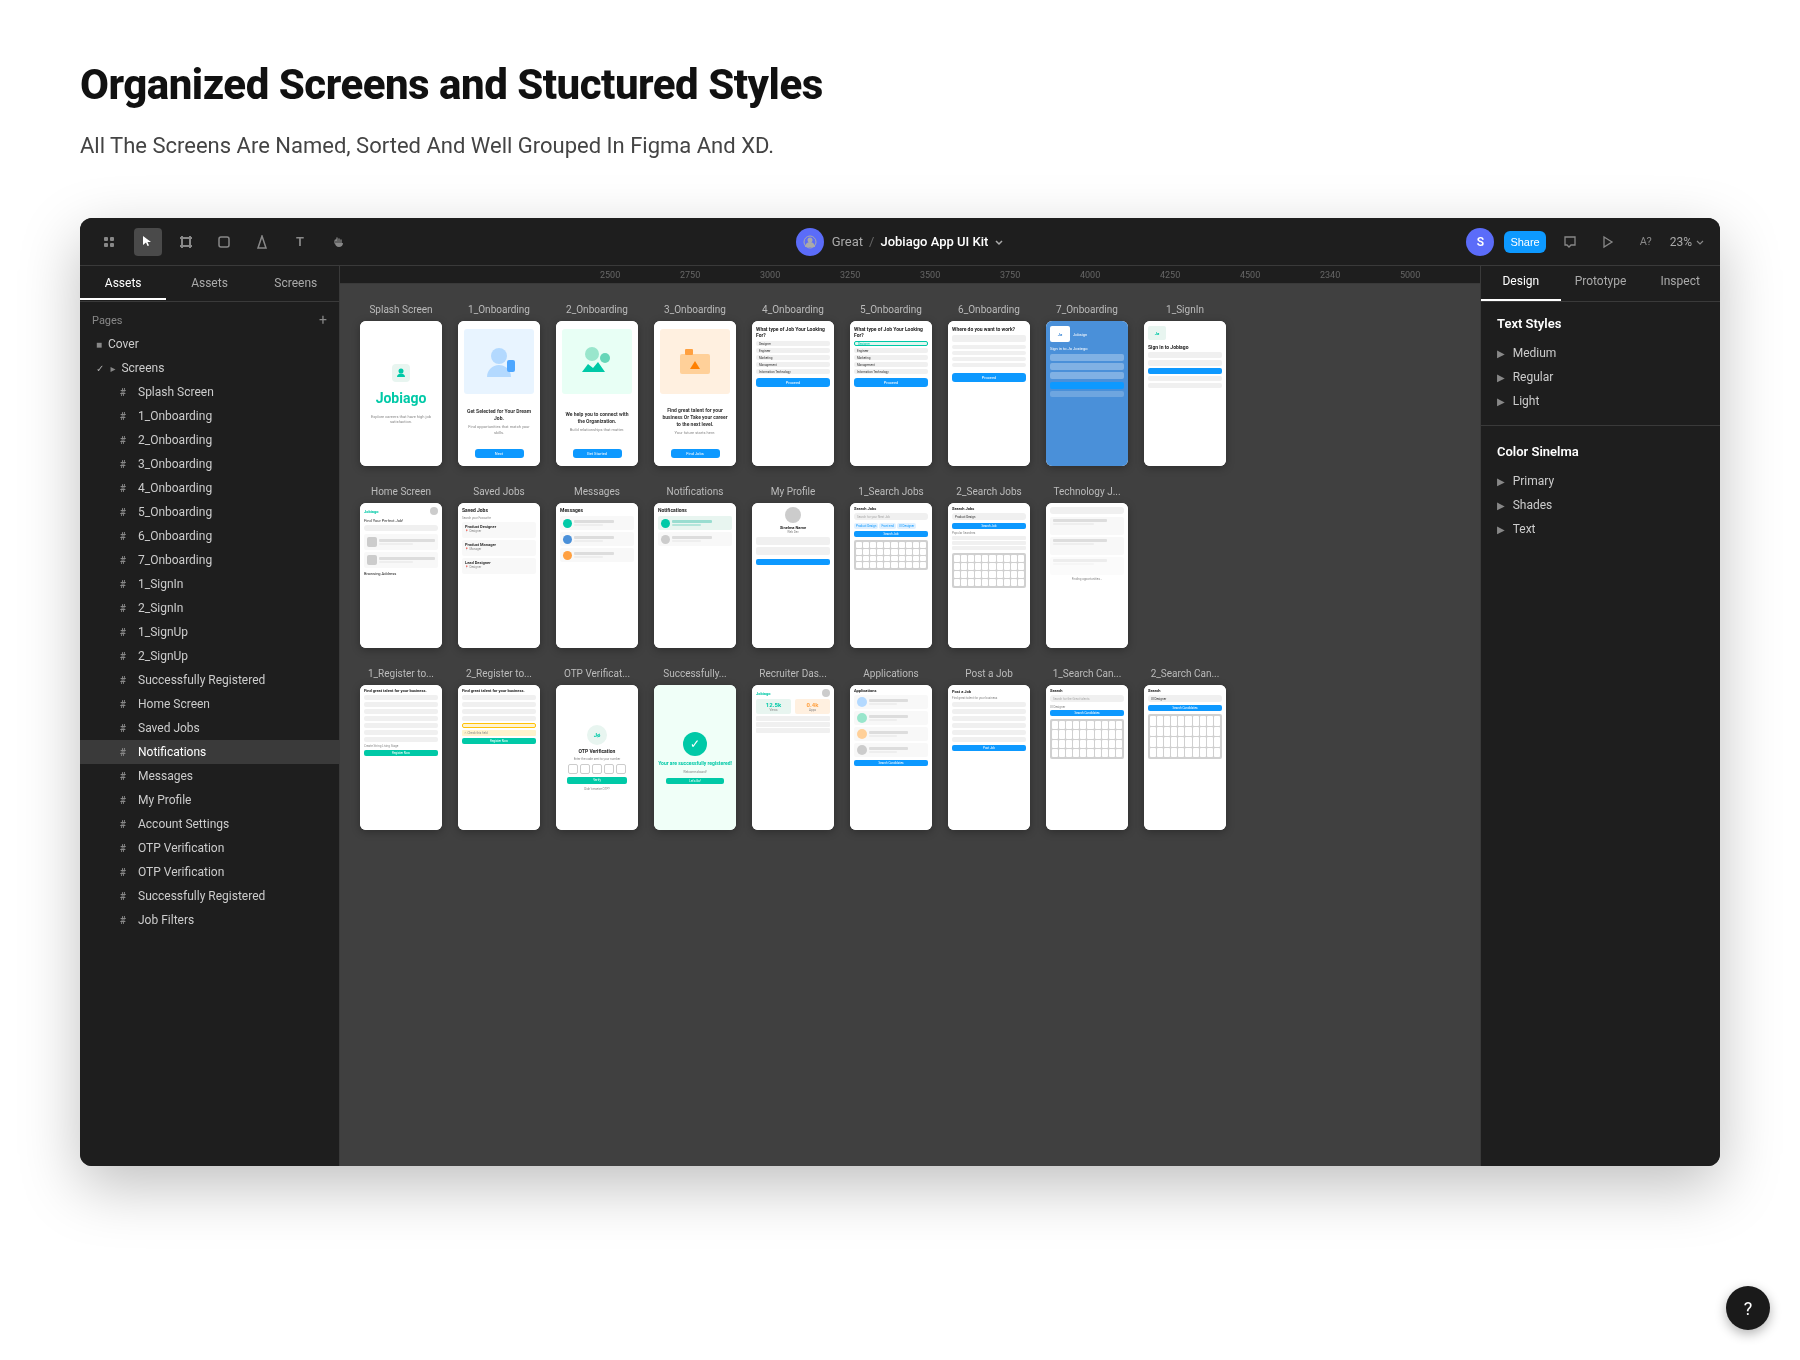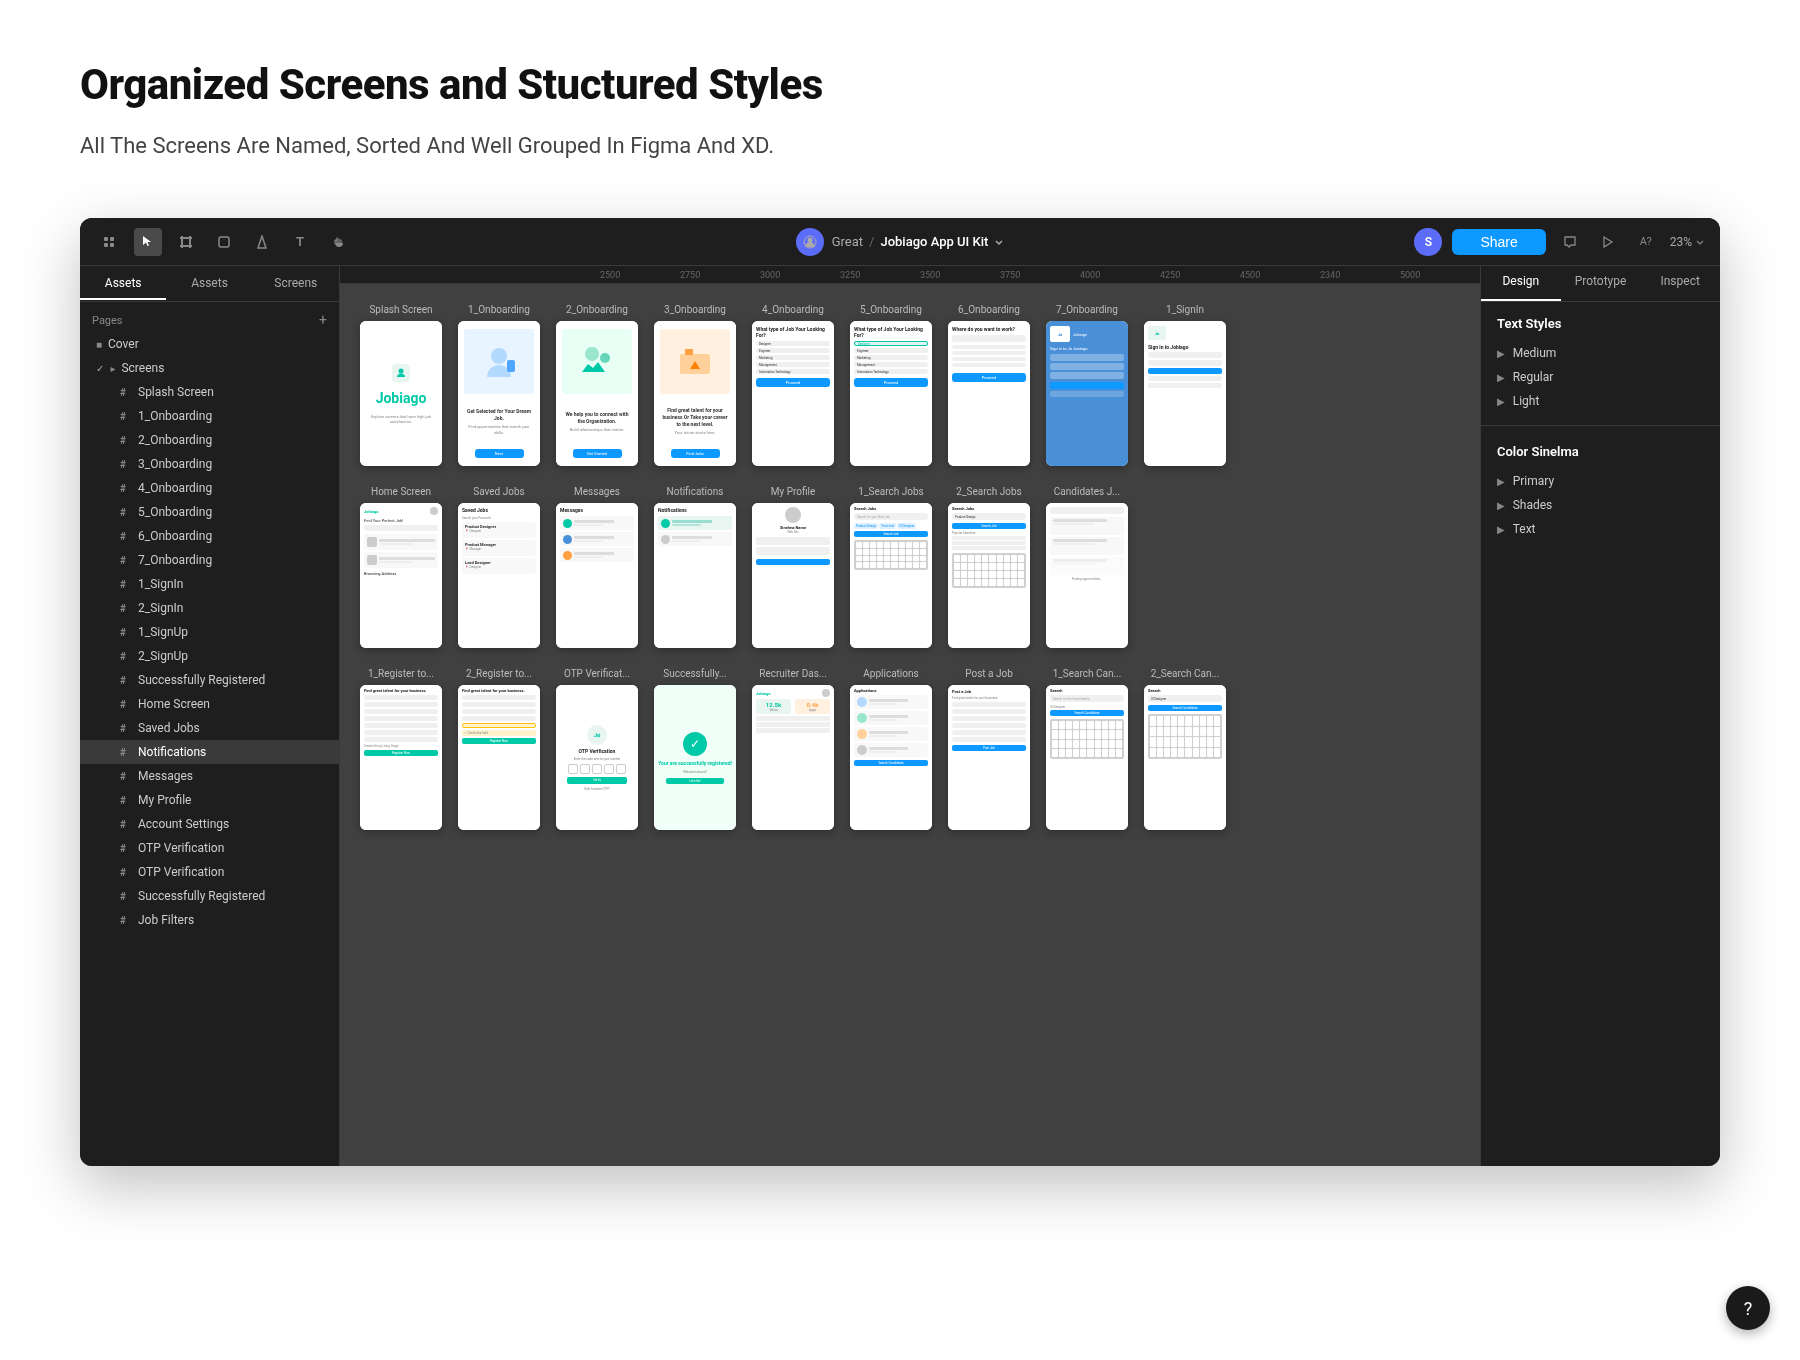--- a/index.html
+++ b/index.html
@@ -118,22 +118,22 @@
       color: white;
       font-size: 12px;
       font-weight: 600;
     }
 
     .share-btn {
       background: #0d99ff;
       color: white;
       border: none;
       border-radius: 6px;
-      padding: 5px 28px;
-      font-size: 14px;
+      padding: 5px 6px;
+      font-size: 11px;
       font-weight: 500;
       cursor: pointer;
       text-align: right;
     }
 
     .zoom-indicator {
       color: #aaaaaa;
       font-size: 12px;
       display: flex;
       align-items: center;
@@ -1186,21 +1186,21 @@
                       <div class="key-mini"></div>
                       <div class="key-mini"></div>
                       <div class="key-mini"></div>
                       <div class="key-mini"></div>
                   </div>
                 </div>
               </div>
             </div>
 
             <div class="frame-item">
-              <div class="frame-label">Candidates J...</div>
+              <div class="frame-label">Technology J...</div>
               <div class="phone-frame phone-sm">
                 <div class="screen-home" style="padding:4px;">
                   <div style="display:flex;align-items:center;gap:2px;margin-bottom:3px;">
                     <div style="flex:1;height:7px;background:#f0f0f0;border-radius:3px;"></div>
                   </div>
                   <div style="display:flex;flex-direction:column;gap:2px;">
                     <div style="height:18px;background:#f8f8f8;border-radius:2px;padding:2px 3px;">
                       <div style="height:3px;background:#ddd;border-radius:1px;margin-bottom:1px;width:80%;"></div>
                       <div style="height:2px;background:#eee;border-radius:1px;width:60%;"></div>
                     </div>

